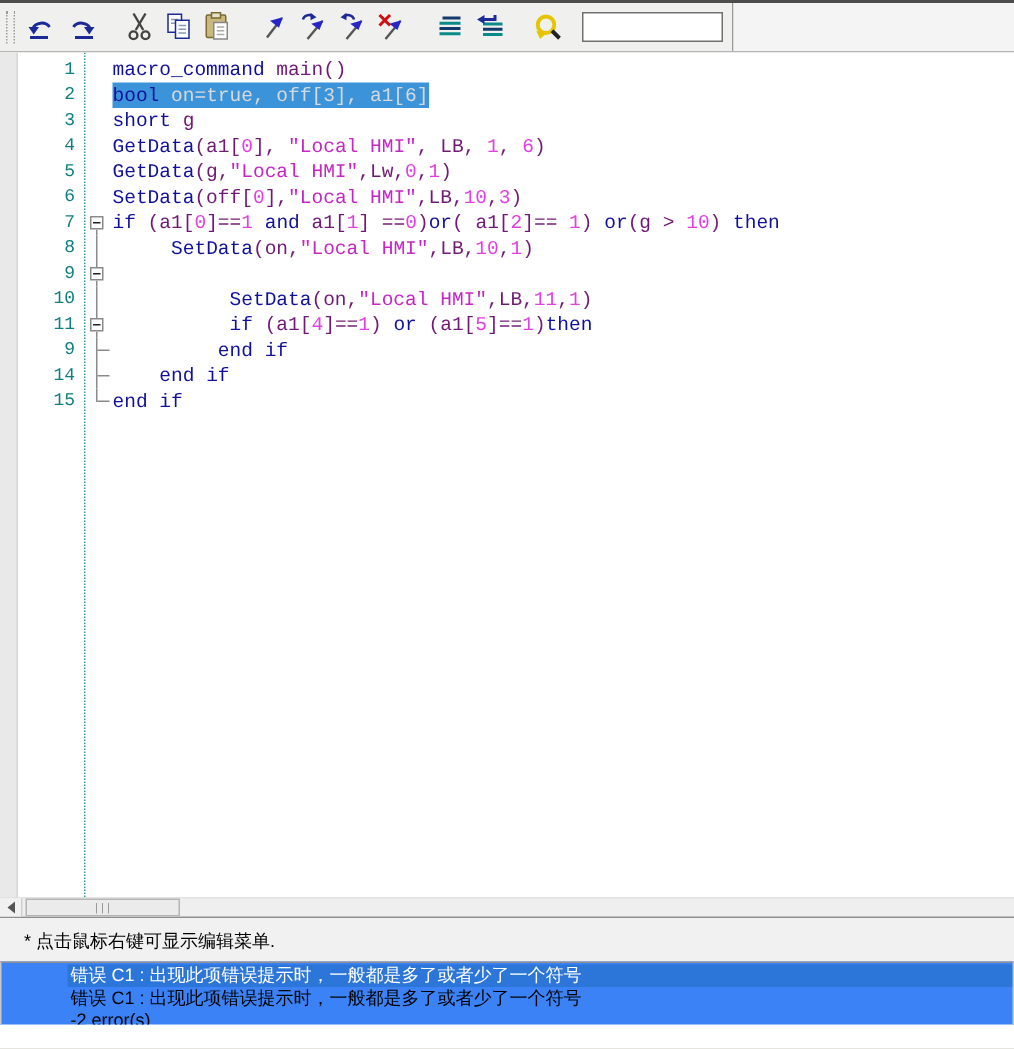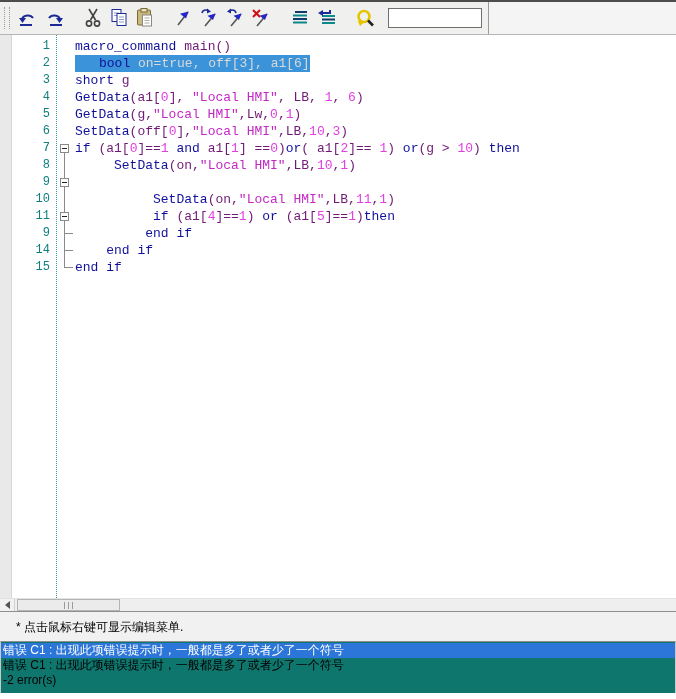--- a/index.html
+++ b/index.html
@@ -29,21 +29,21 @@
   .num{position:absolute;left:0;top:0;width:50px;text-align:right;
        font:12px/17px "Liberation Mono","DejaVu Sans Mono",monospace;color:var(--line-number);}
   .code{position:absolute;left:75px;top:0;white-space:pre;
         font:13px/17px "Liberation Mono","DejaVu Sans Mono",monospace;color:#000;}
   .tk-kw{color:var(--keyword);}
   .tk-pl{color:#701a75;}
   .tk-str{color:var(--string);}
   .tk-num{color:var(--number);}
   .code.selected{background:var(--selection-bg);}
   .code.selected .tk-pl,.code.selected .tk-str,.code.selected .tk-num{color:var(--selected-text);}
-  .code.selected .tk-kw{color:var(--keyword);margin-left:24px;}
+  .code.selected .tk-kw{color:var(--keyword);}
 
   
   .fold{position:absolute;left:57px;top:0;width:17px;height:17px;}
   .fold span{display:block;}
   .fold .v{position:absolute;left:7px;width:1px;background:#8a8a8a;}
   .v-full{top:0;height:17px;}
   .v-low{top:13px;height:4px;}
   .v-up4{top:0;height:4px;}
   .v-up8{top:0;height:9px;}
   .fold .h{position:absolute;left:8px;top:8px;width:8px;height:1px;background:#8a8a8a;}
@@ -59,23 +59,23 @@
   .thumb{position:absolute;left:17px;top:0;width:103px;height:12px;box-sizing:border-box;
          background:#ebebeb;border:1px solid #b4b4b4;display:flex;align-items:center;justify-content:center;}
   .thumb i{width:9px;height:7px;background:repeating-linear-gradient(90deg,#9a9a9a 0 1px,transparent 1px 4px);}
 
   
   .statusbar{position:absolute;top:612px;left:0;right:0;height:29px;background:#f1f1f1;
              font:12px/16px "Liberation Sans","DejaVu Sans",sans-serif;color:#000;
              padding:7px 0 0 16px;box-sizing:border-box;}
 
   
-  .errors{position:absolute;top:641px;left:0;right:0;height:52px;background:#0f766e;box-sizing:border-box;
+  .errors{position:absolute;top:641px;left:0;right:0;height:42px;background:#3b82f6;box-sizing:border-box;
           border-top:1px solid #8f8f8f;border-left:1px solid #c9c9c9;border-right:1px solid #c9c9c9;
-          padding-top:1px;overflow:hidden;}
+          padding-top:1px;overflow:hidden;padding-left:44px;}
   .erow{height:15px;line-height:15px;font:12px/15px "Liberation Sans","DejaVu Sans",sans-serif;
         color:#000;white-space:nowrap;padding-left:2px;}
   .erow.selected{background:var(--error-selected-bg);color:#fff;}
 
   svg{display:block;}
 </style>
 </head>
 <body>
 
 <div id="app">

